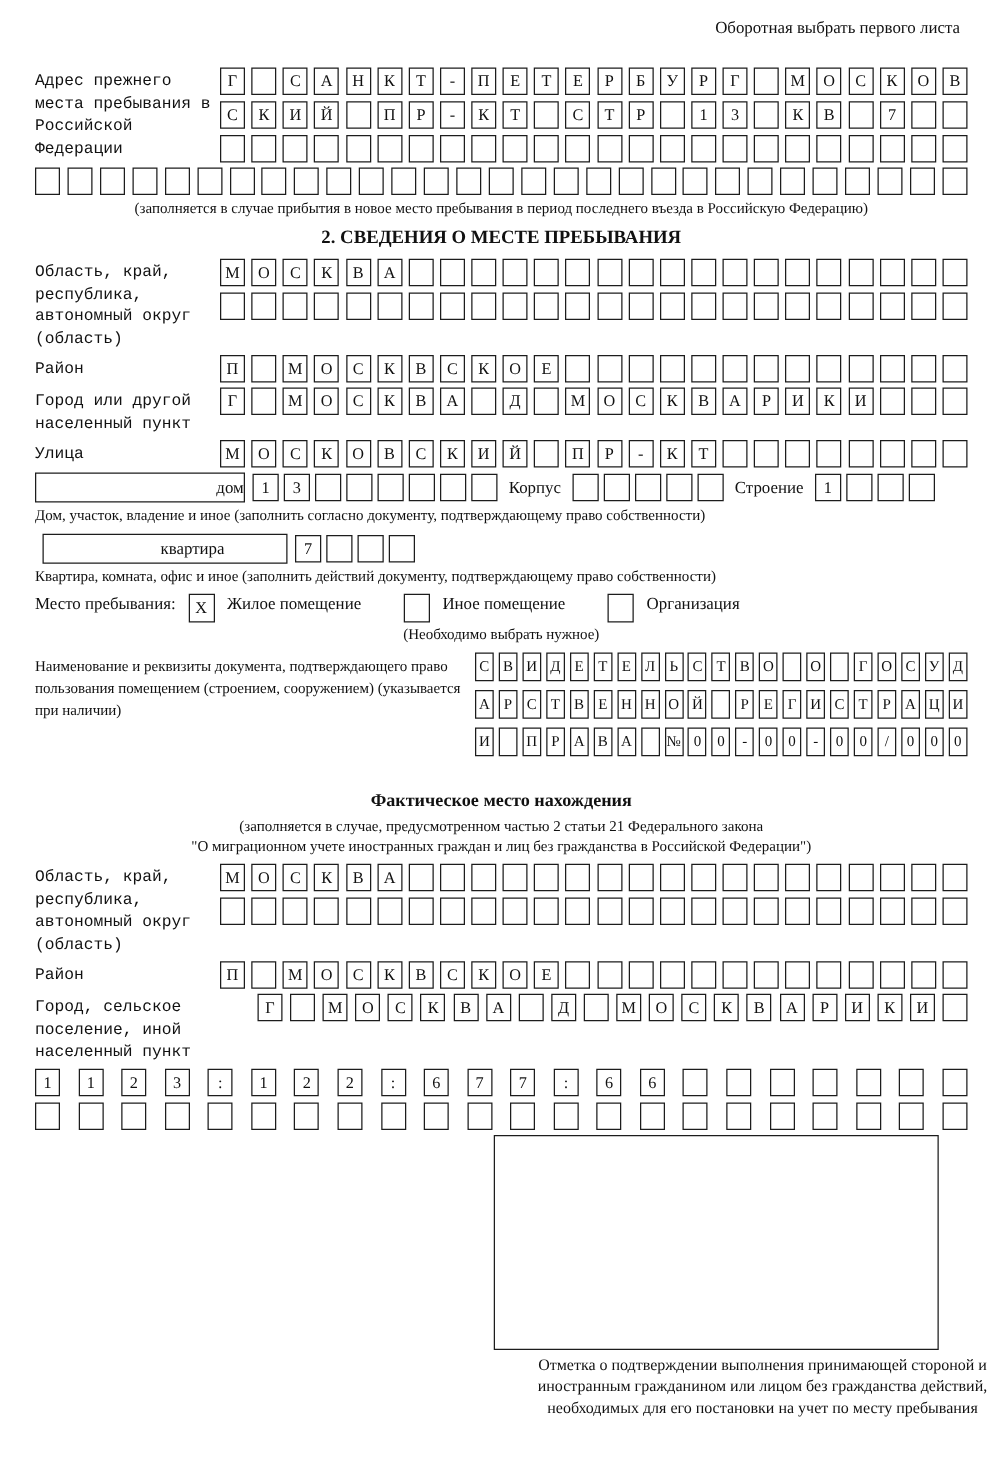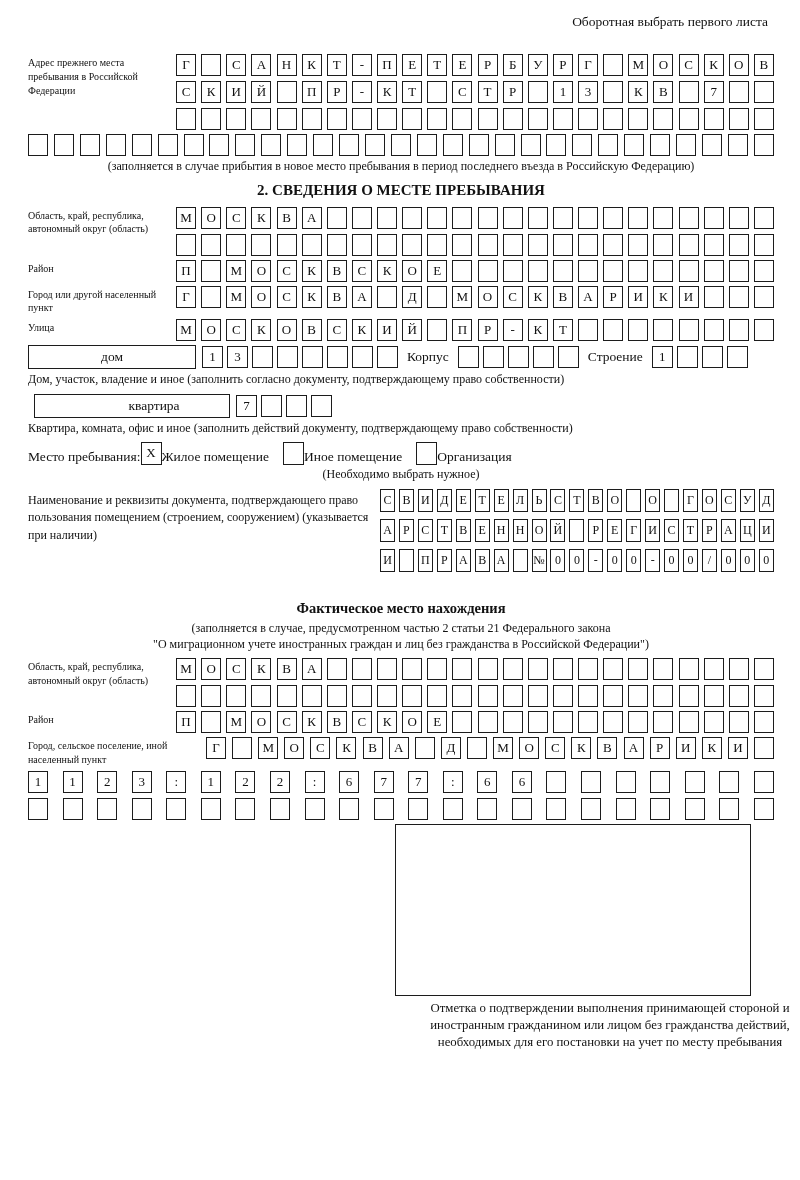--- a/index.html
+++ b/index.html
@@ -7,21 +7,21 @@
   body {
     width:800px; height:1180px;
     font-family:"Liberation Serif", serif;
     color:#111;
     padding:14px 26px 0 28px;
     overflow:hidden;
   }
   .hdr-note { text-align:right; font-size:13.5px; padding-right:6px; margin-bottom:24px; }
 
   .row { display:flex; align-items:flex-start; margin-bottom:4px; }
-  .lbl { width:148px; flex:none; font-size:10px; line-height:1.38; padding-top:2px; }
+  .lbl { width:148px; flex:none; font-size:13px; line-height:1.38; padding-top:2px;font-family:Liberation Mono, monospace; }
   .lbl-wide { width:178px; }
   .cellstack { flex:1; display:flex; flex-direction:column; gap:5px; }
   .cells { display:flex; justify-content:space-between; width:100%; }
   .cell {
     width:20px; height:22px; flex:none;
     border:1.6px solid #1c1c1c;
     text-align:center; font-size:13px; line-height:19px;
     font-family:"Liberation Serif", serif;
   }
   .cells-full { display:flex; justify-content:space-between; margin-bottom:3px; }
@@ -30,26 +30,26 @@
 
   .note { font-size:12px; line-height:1.3; }
   .note-center { text-align:center; }
   .sec-title { text-align:center; font-weight:bold; font-size:15px; margin:7px 0 8px 0; }
   .sub-title { text-align:center; font-weight:bold; font-size:14.5px; margin:28px 0 4px 0; }
 
   .typebox {
     border:1.6px solid #1c1c1c; height:24px; flex:none;
     text-align:center; font-size:13.5px; line-height:21px;
   }
-  .typebox.dom { width:168px; }
+  .typebox.dom { width:168px;text-align:right; }
   .typebox.kv { width:196px; margin-left:6px;padding-left:44px; }
   .mixed { display:flex; align-items:center; gap:6px; margin-bottom:3px; }
   .mixed .inline-lbl { font-size:13.5px; padding:0 3px; }
 
-  .stay { display:flex; align-items:flex-end; margin:6px 0 2px 0; font-size:13.5px;font-family:Liberation Serif, serif; }
+  .stay { display:flex; align-items:flex-start; gap:10px; margin:6px 0 2px 0; font-size:13.5px;font-family:Liberation Serif, serif; }
   .chk {
     width:21px; height:23px; flex:none; border:1.6px solid #1c1c1c;
     text-align:center; font-size:13px; line-height:20px;
   }
   .stay .gap { width:14px; }
 
   .doc-row .lbl-doc { width:352px; flex:none; font-size:12px; line-height:1.45; padding-top:3px; }
   .cells-doc { width:100%; display:flex; justify-content:space-between; }
   .cells-doc .cell { width:15px; height:23px; font-size:12px; line-height:20px; }
   .doc-stack { flex:1; display:flex; flex-direction:column; gap:7px; }

